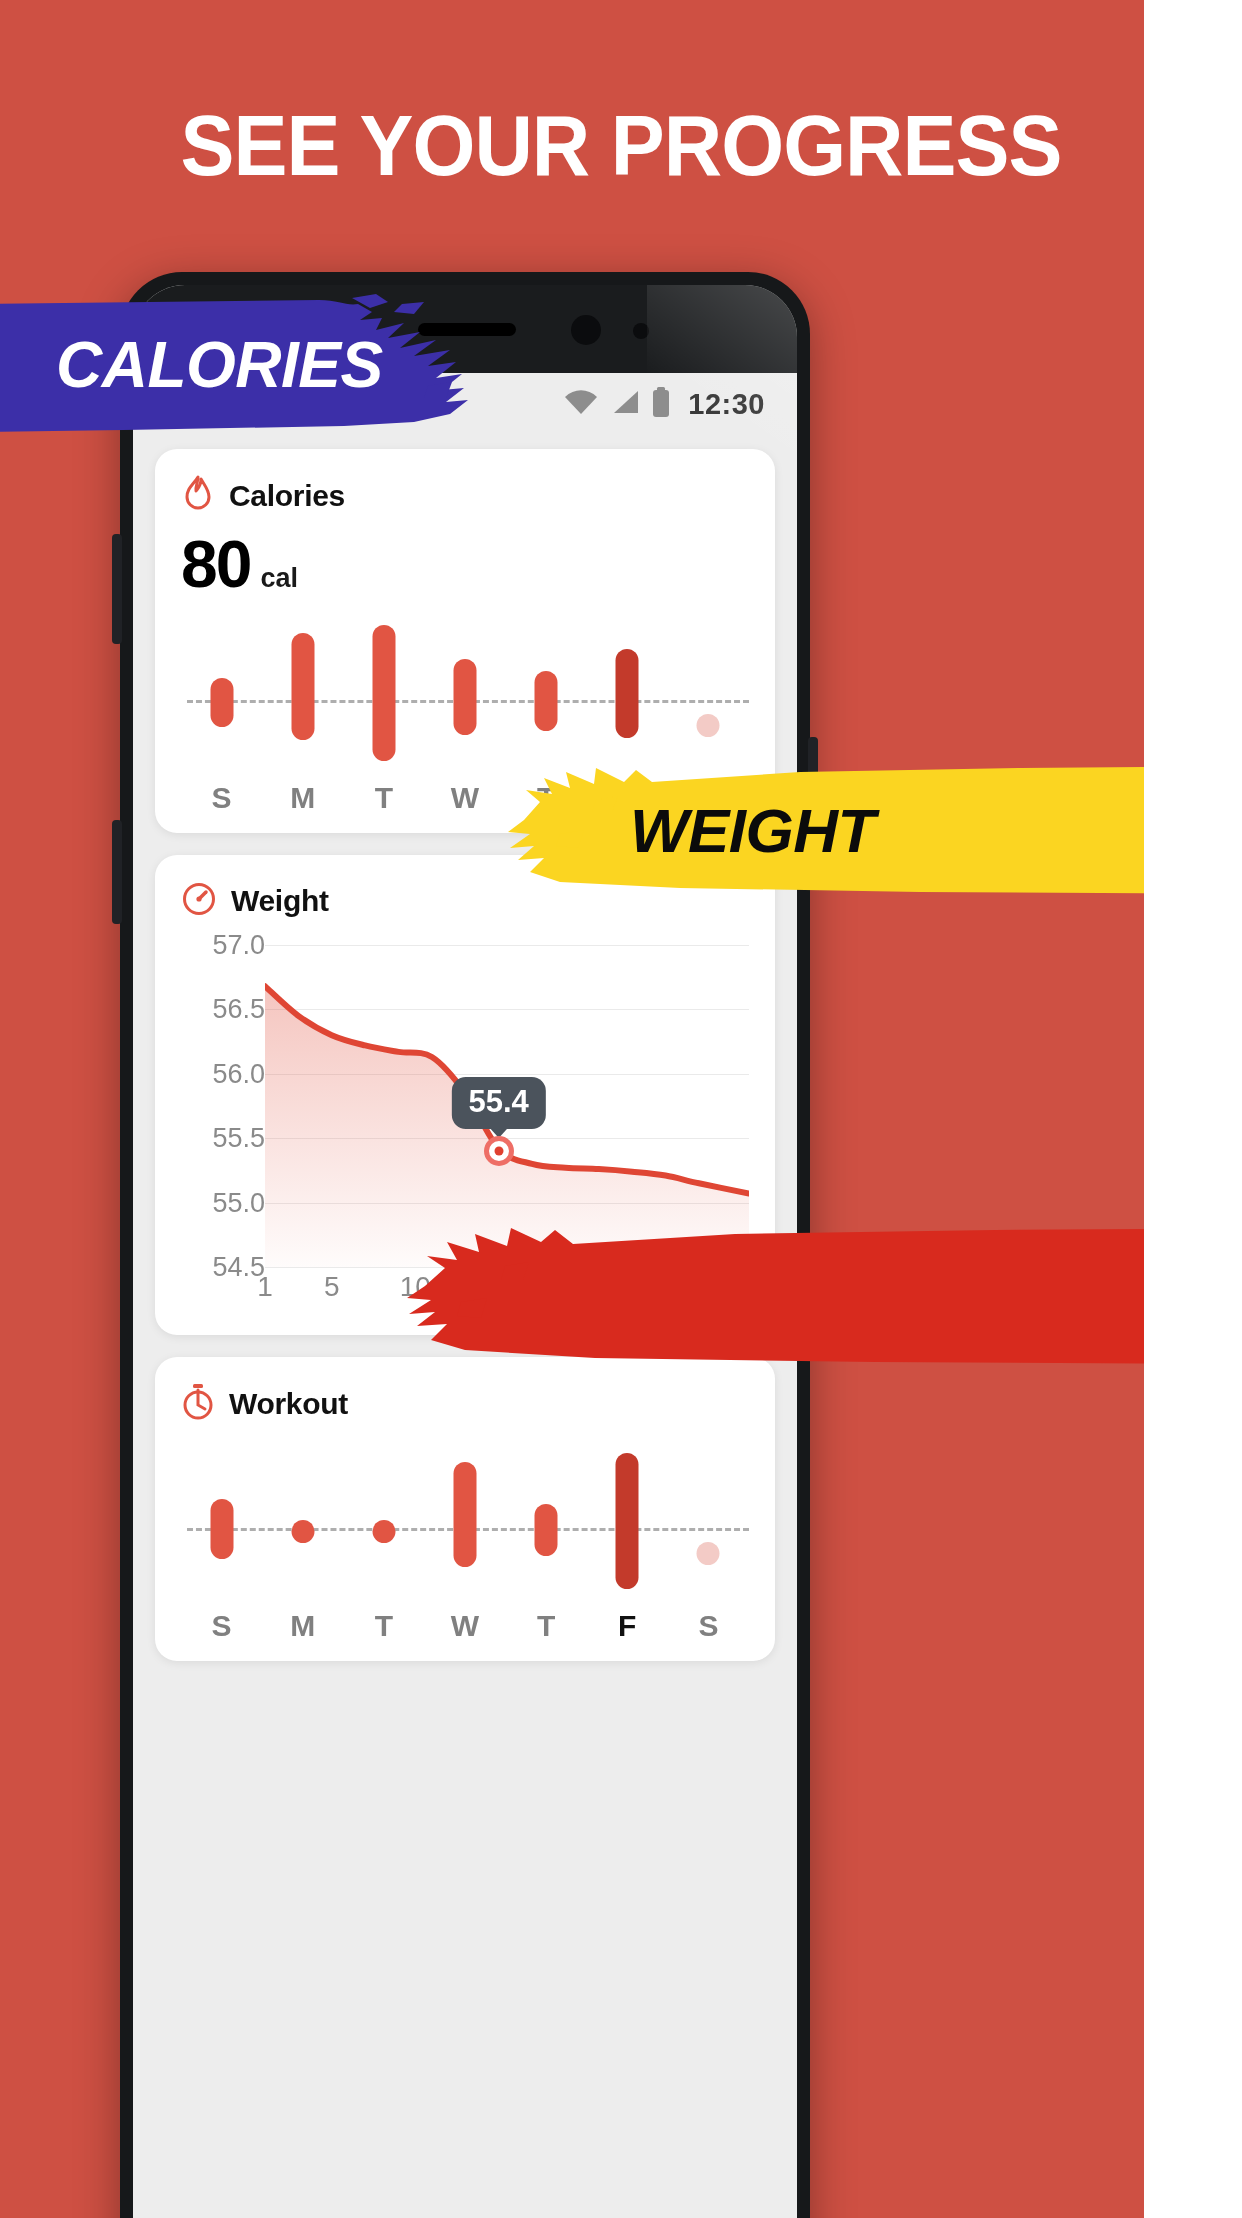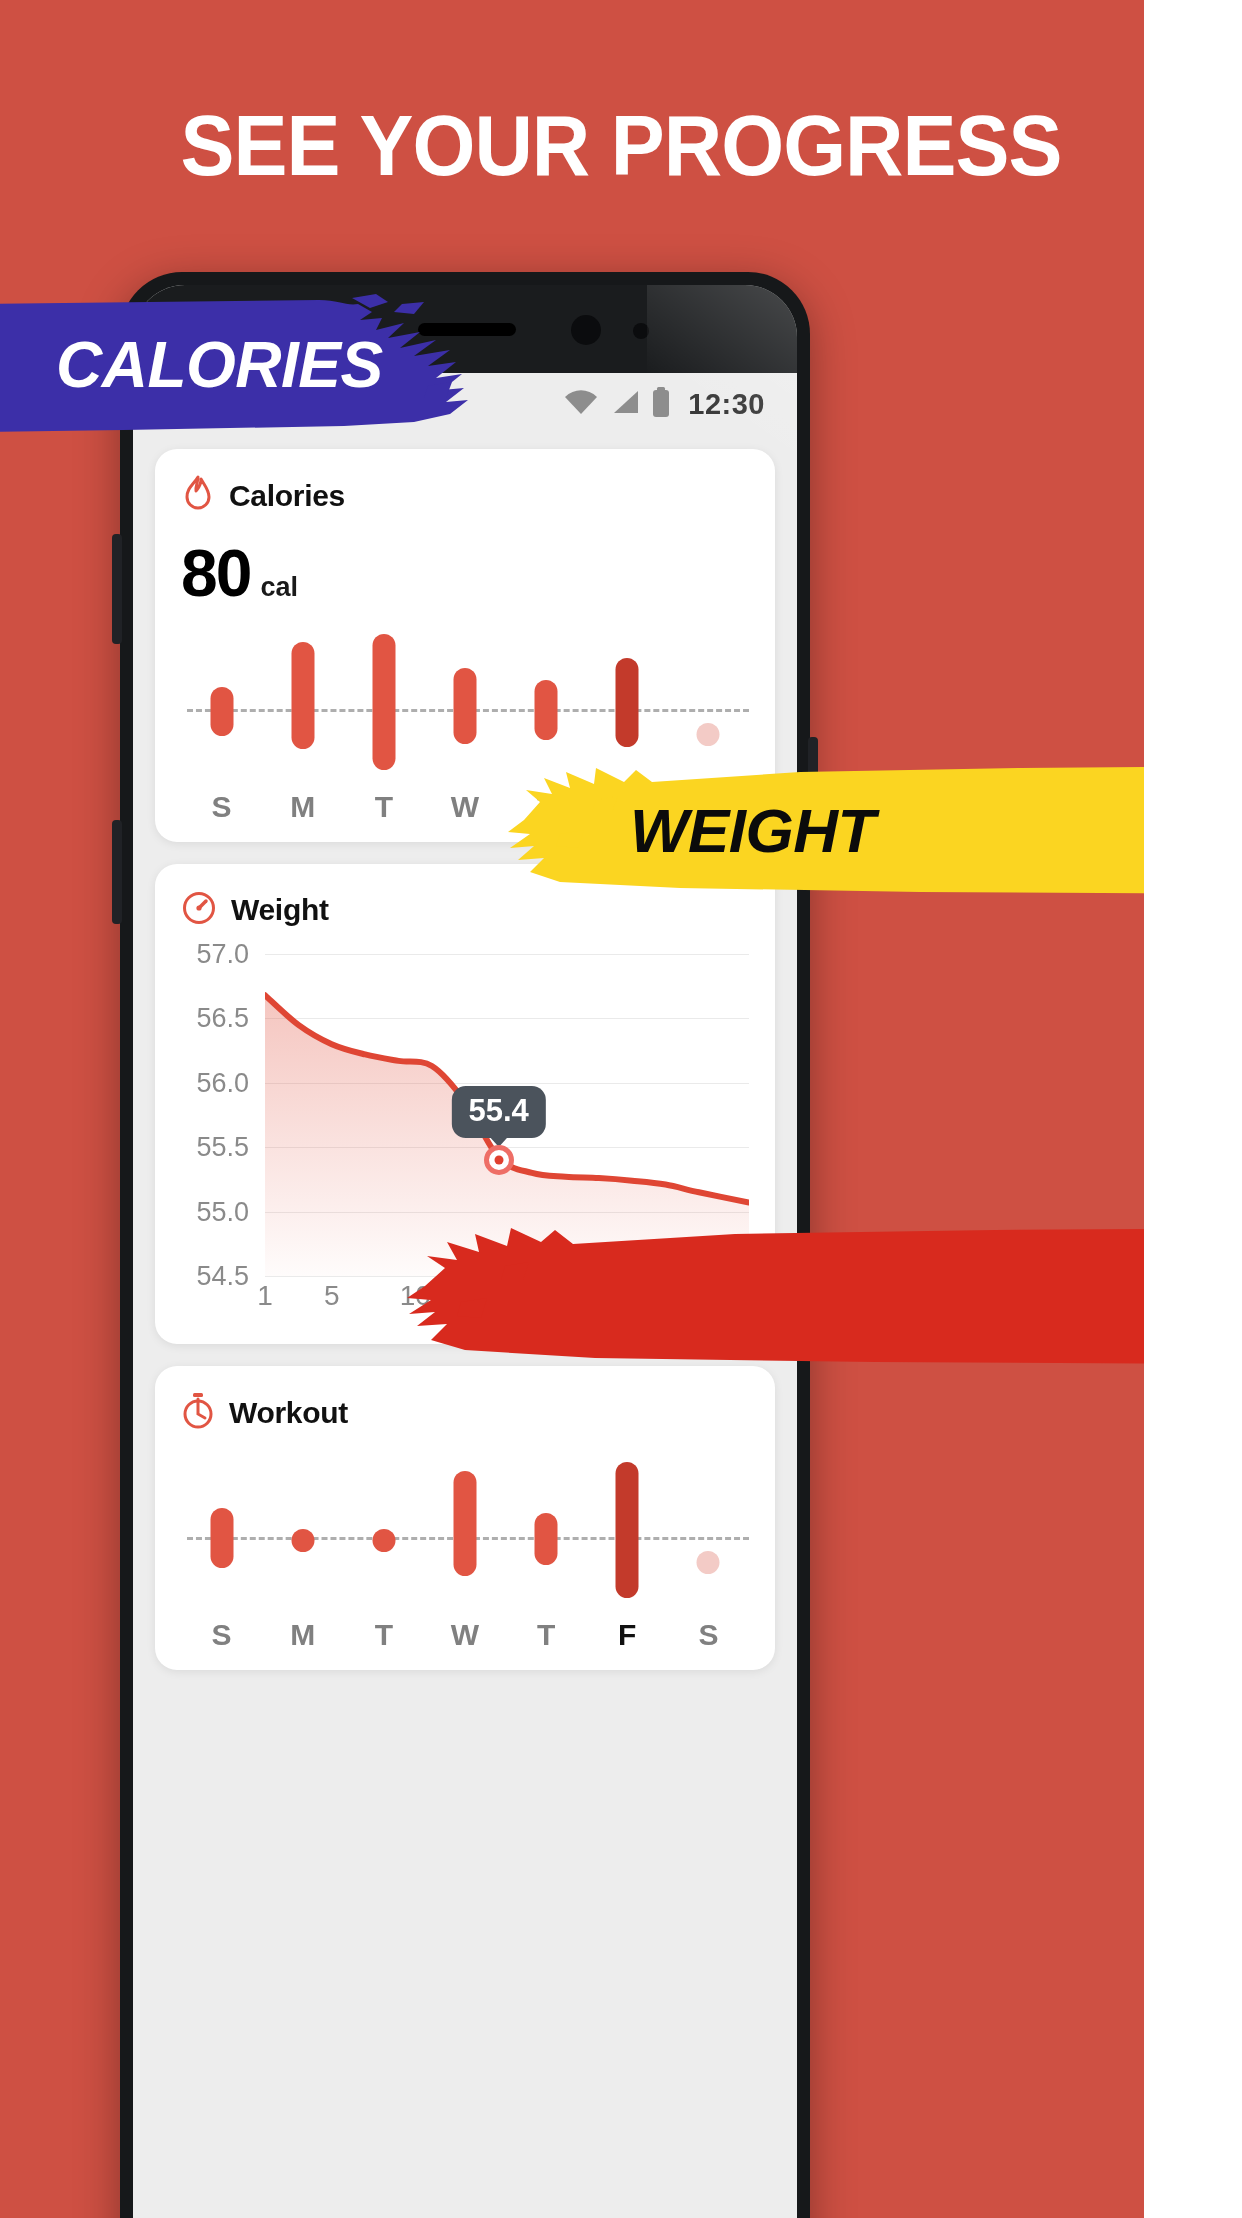--- a/index.html
+++ b/index.html
@@ -121,21 +121,21 @@
   .card-title {
     font-size: 30px; font-weight: bold; color: #111;
     letter-spacing: -0.3px;
   }
   .metric {
     display: flex; align-items: baseline; gap: 10px;
     margin-top: 14px;
   }
   .metric-value {
     font-size: 66px; font-weight: bold; color: #000;
-    letter-spacing: -2px; line-height: 1; margin-top: 9px;
+    letter-spacing: -2px; line-height: 1;
   }
   .metric-unit {
     font-size: 27px; font-weight: bold; color: #1a1a1a;
   }
 
   
   .barchart {
     position: relative;
     height: 150px;
     margin-top: 28px;
@@ -185,21 +185,21 @@
     height: 322px;
     display: flex;
   }
   .yaxis {
     width: 84px;
     position: relative;
     flex: none;
   }
   .ytick {
     position: absolute;
-    right: 16px;
+    right: 0;
     transform: translateY(-50%);
     font-size: 27px;
     color: #8a8a8a;
     white-space: nowrap;
   }
   .plot {
     position: relative;
     flex: 1 1 auto;
     border-left: 0;
     text-align: right;

